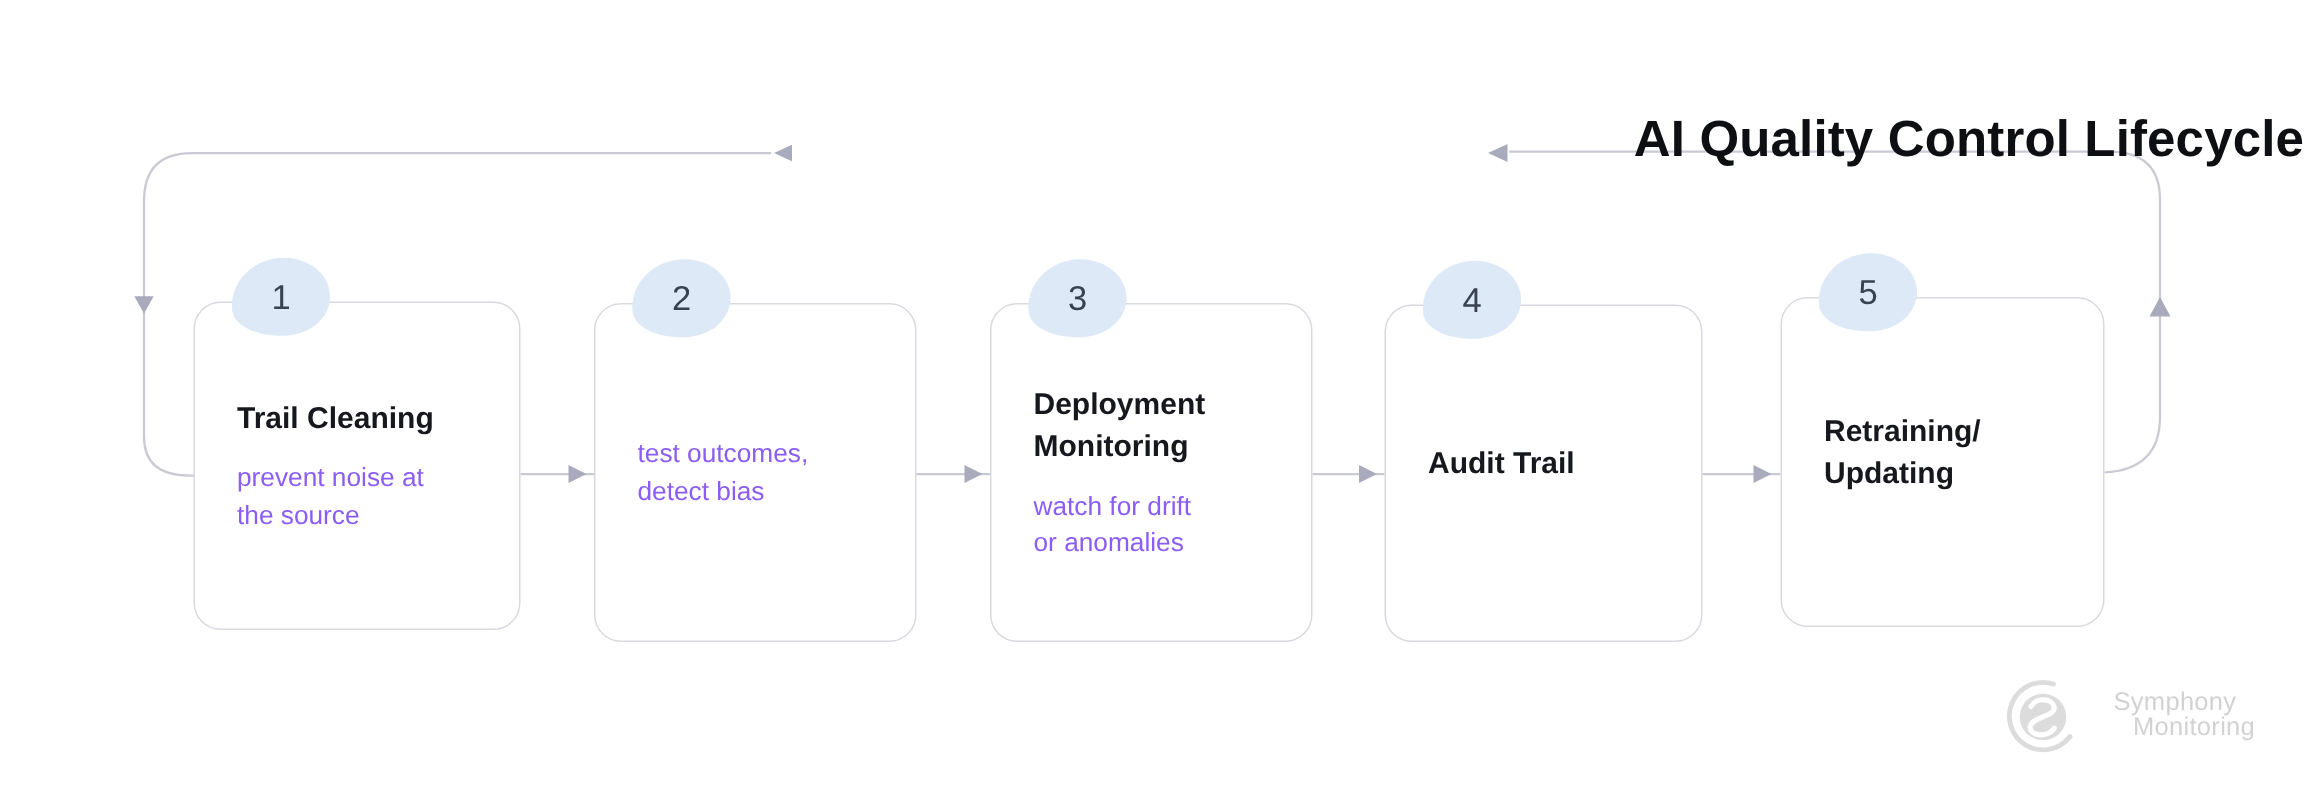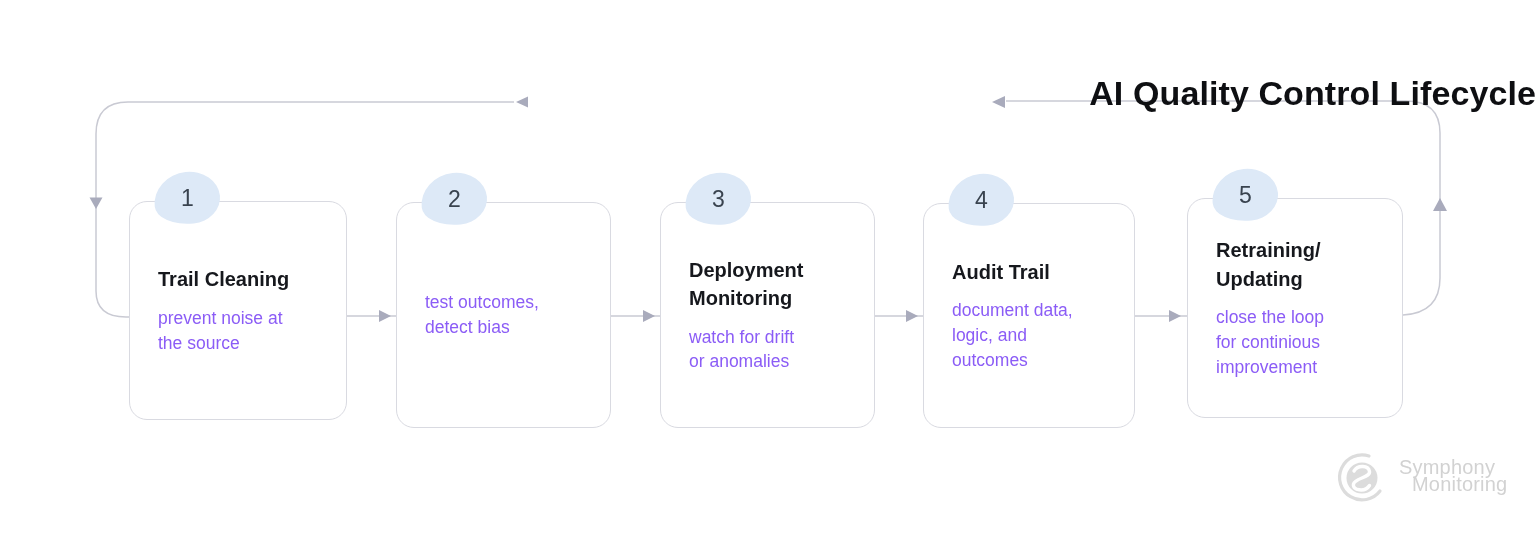--- a/index.html
+++ b/index.html
@@ -80,23 +80,23 @@
     color: #39434f;
   }
   .logo {
     position: absolute;
     left: 1331px; top: 450px;
     display: flex;
     align-items: flex-start;
   }
   .logo svg { width: 60px; height: 56px; }
   .logo-text {
-    margin-left: 8px;
+    margin-left: 18px;
     margin-top: 9px;
-    font-size: 20px;
+    font-size: 17px;
     line-height: 17px;
     color: #d2d2d2;
     letter-spacing: 0.2px;
   }
   .logo-text .l2 { margin-left: 13px; }
 </style>
 </head>
 <body>
 
 <div class="canvas">
@@ -157,34 +157,28 @@
 Monitoring</h2>
     <p class="card-desc">watch for drift
 or anomalies</p>
   </section>
 
   <section class="step s4">
     <div class="badge">
       <span>4</span>
     </div>
     <h2 class="card-title">Audit Trail</h2>
-    <p class="card-desc">document data,
-logic, and
-outcomes</p>
   </section>
 
   <section class="step s5">
     <div class="badge">
       <span>5</span>
     </div>
     <h2 class="card-title">Retraining/
 Updating</h2>
-    <p class="card-desc">close the loop
-for continious
-improvement</p>
   </section>
 
   <div class="logo">
     <svg viewBox="0 0 60 56" aria-hidden="true">
       <path d="M 38 6 A 22.5 22.5 0 1 0 49 41" fill="none" stroke="#dcdcdc" stroke-width="3.2" stroke-linecap="round"></path>
       <circle cx="31" cy="28" r="15.5" fill="#dcdcdc"></circle>
       <path d="M 23 21 C 27 14.5 37.5 15.5 38.5 21.5 C 39.5 27.5 24 28 22.5 34 C 21 40.5 34 42.5 38.5 35.5" fill="none" stroke="#ffffff" stroke-width="3.4" stroke-linecap="round"></path>
     </svg>
     <div class="logo-text">
       <div class="l1">Symphony</div>

